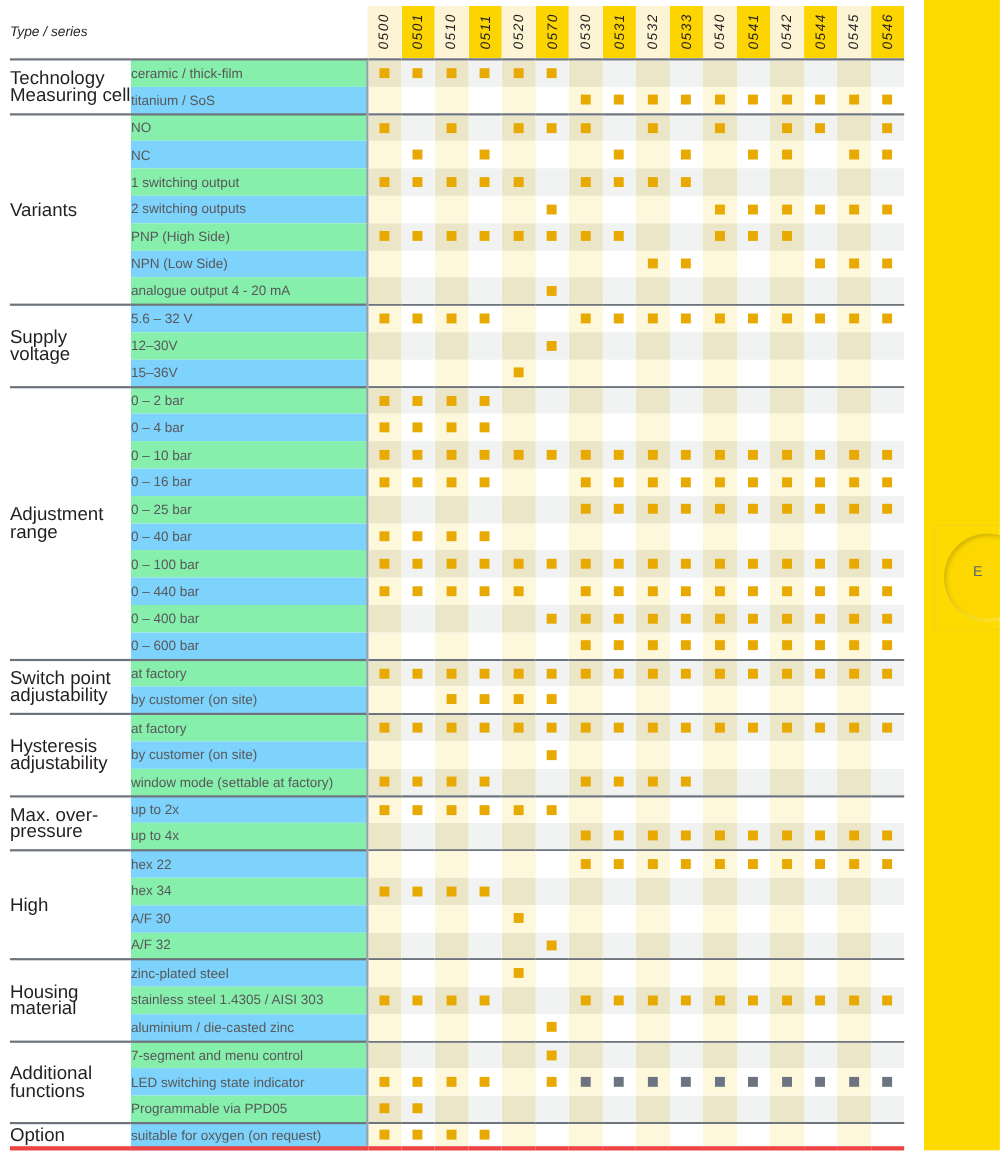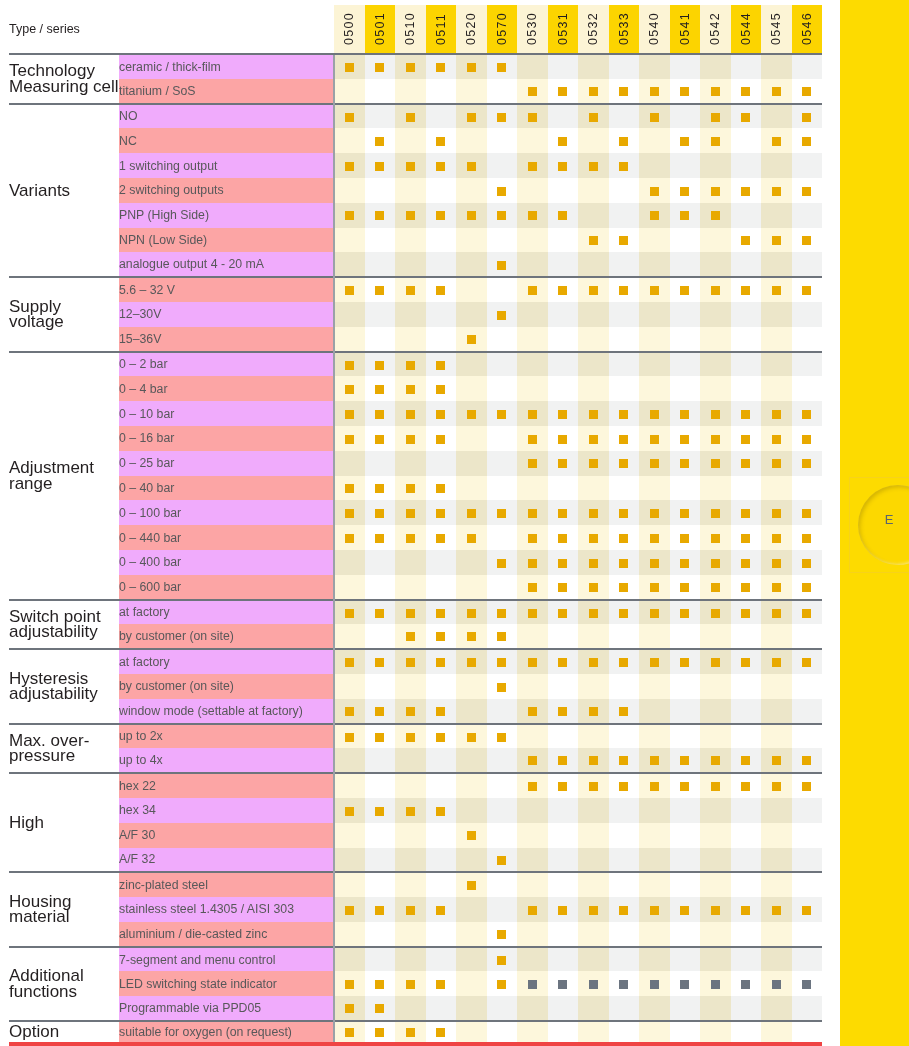--- a/index.html
+++ b/index.html
@@ -73,21 +73,21 @@
     vertical-align: middle;
     border: none;
   }
 
   
   col.c-group  { width: 110px; }
   col.c-feat   { width: 215px; }
   col.c-data   { width: 30.5px; }
 
   
-  tr.hdr { height: 49px; }
+  tr.hdr { height: 49px; font-style: italic; }
   td.hdr-title {
     border-top: 2px solid #8b9199;
     border-bottom: 2px solid #5d636b;
     font-size: 12.5px;
     color: #231f20;
     padding-left: 8px;
     padding-top: 18px;
     vertical-align: top;
     background: #ffffff;
   }
@@ -126,22 +126,22 @@
     background: #ffffff;
     border-right: 1px solid #b9bdc3;
   }
   td.feat {
     font-size: 12.3px;
     color: #58585a;
     padding-left: 8px;
     border-bottom: 1px solid #dcdee1;
     white-space: nowrap;
   }
-  td.feat.odd  { background: #f0abfc; }
-  td.feat.even { background: #fca5a5; margin-left: 11px; }
+  td.feat.odd  { background: #86efac; }
+  td.feat.even { background: #7dd3fc; margin-left: 11px; }
 
   td.cell {
     border-left: 1px solid #d6d8db;
     border-bottom: 1px solid #dcdee1;
     text-align: center;
     position: relative;
   }
   
   td.cell.colA.odd  { background: #ece6c9; }
   td.cell.colA.even { background: #FDF7DC; }

